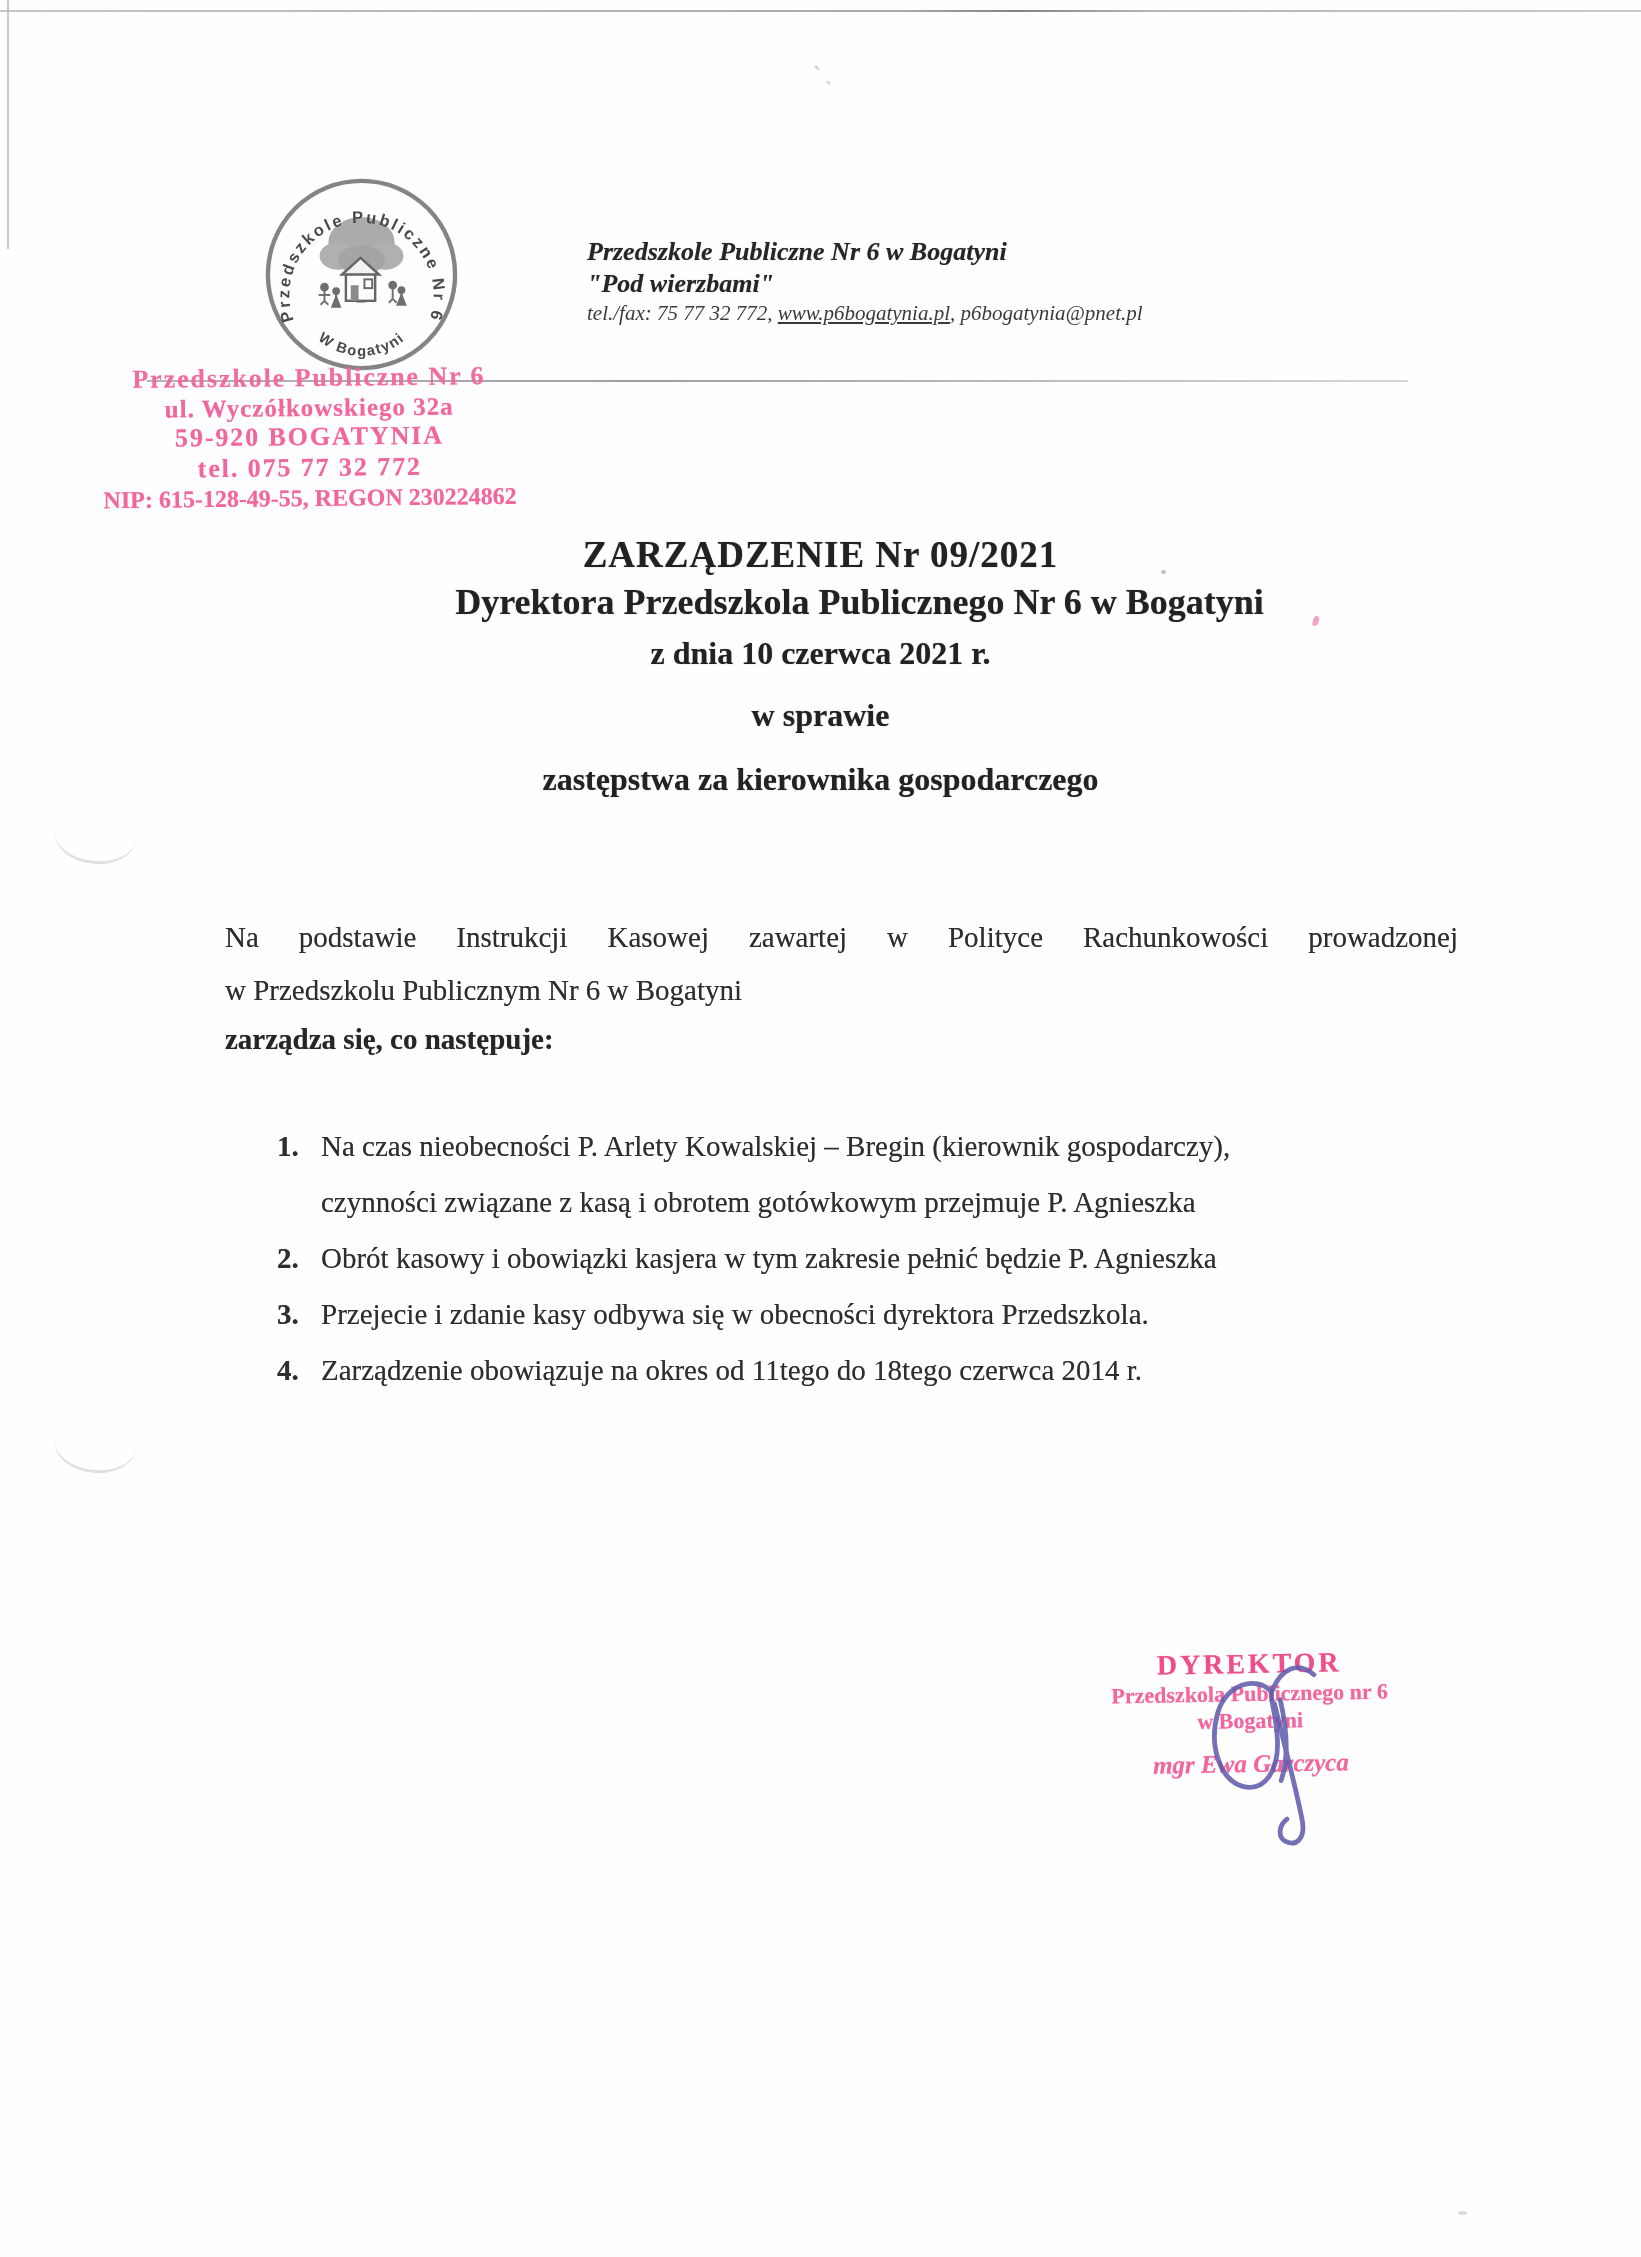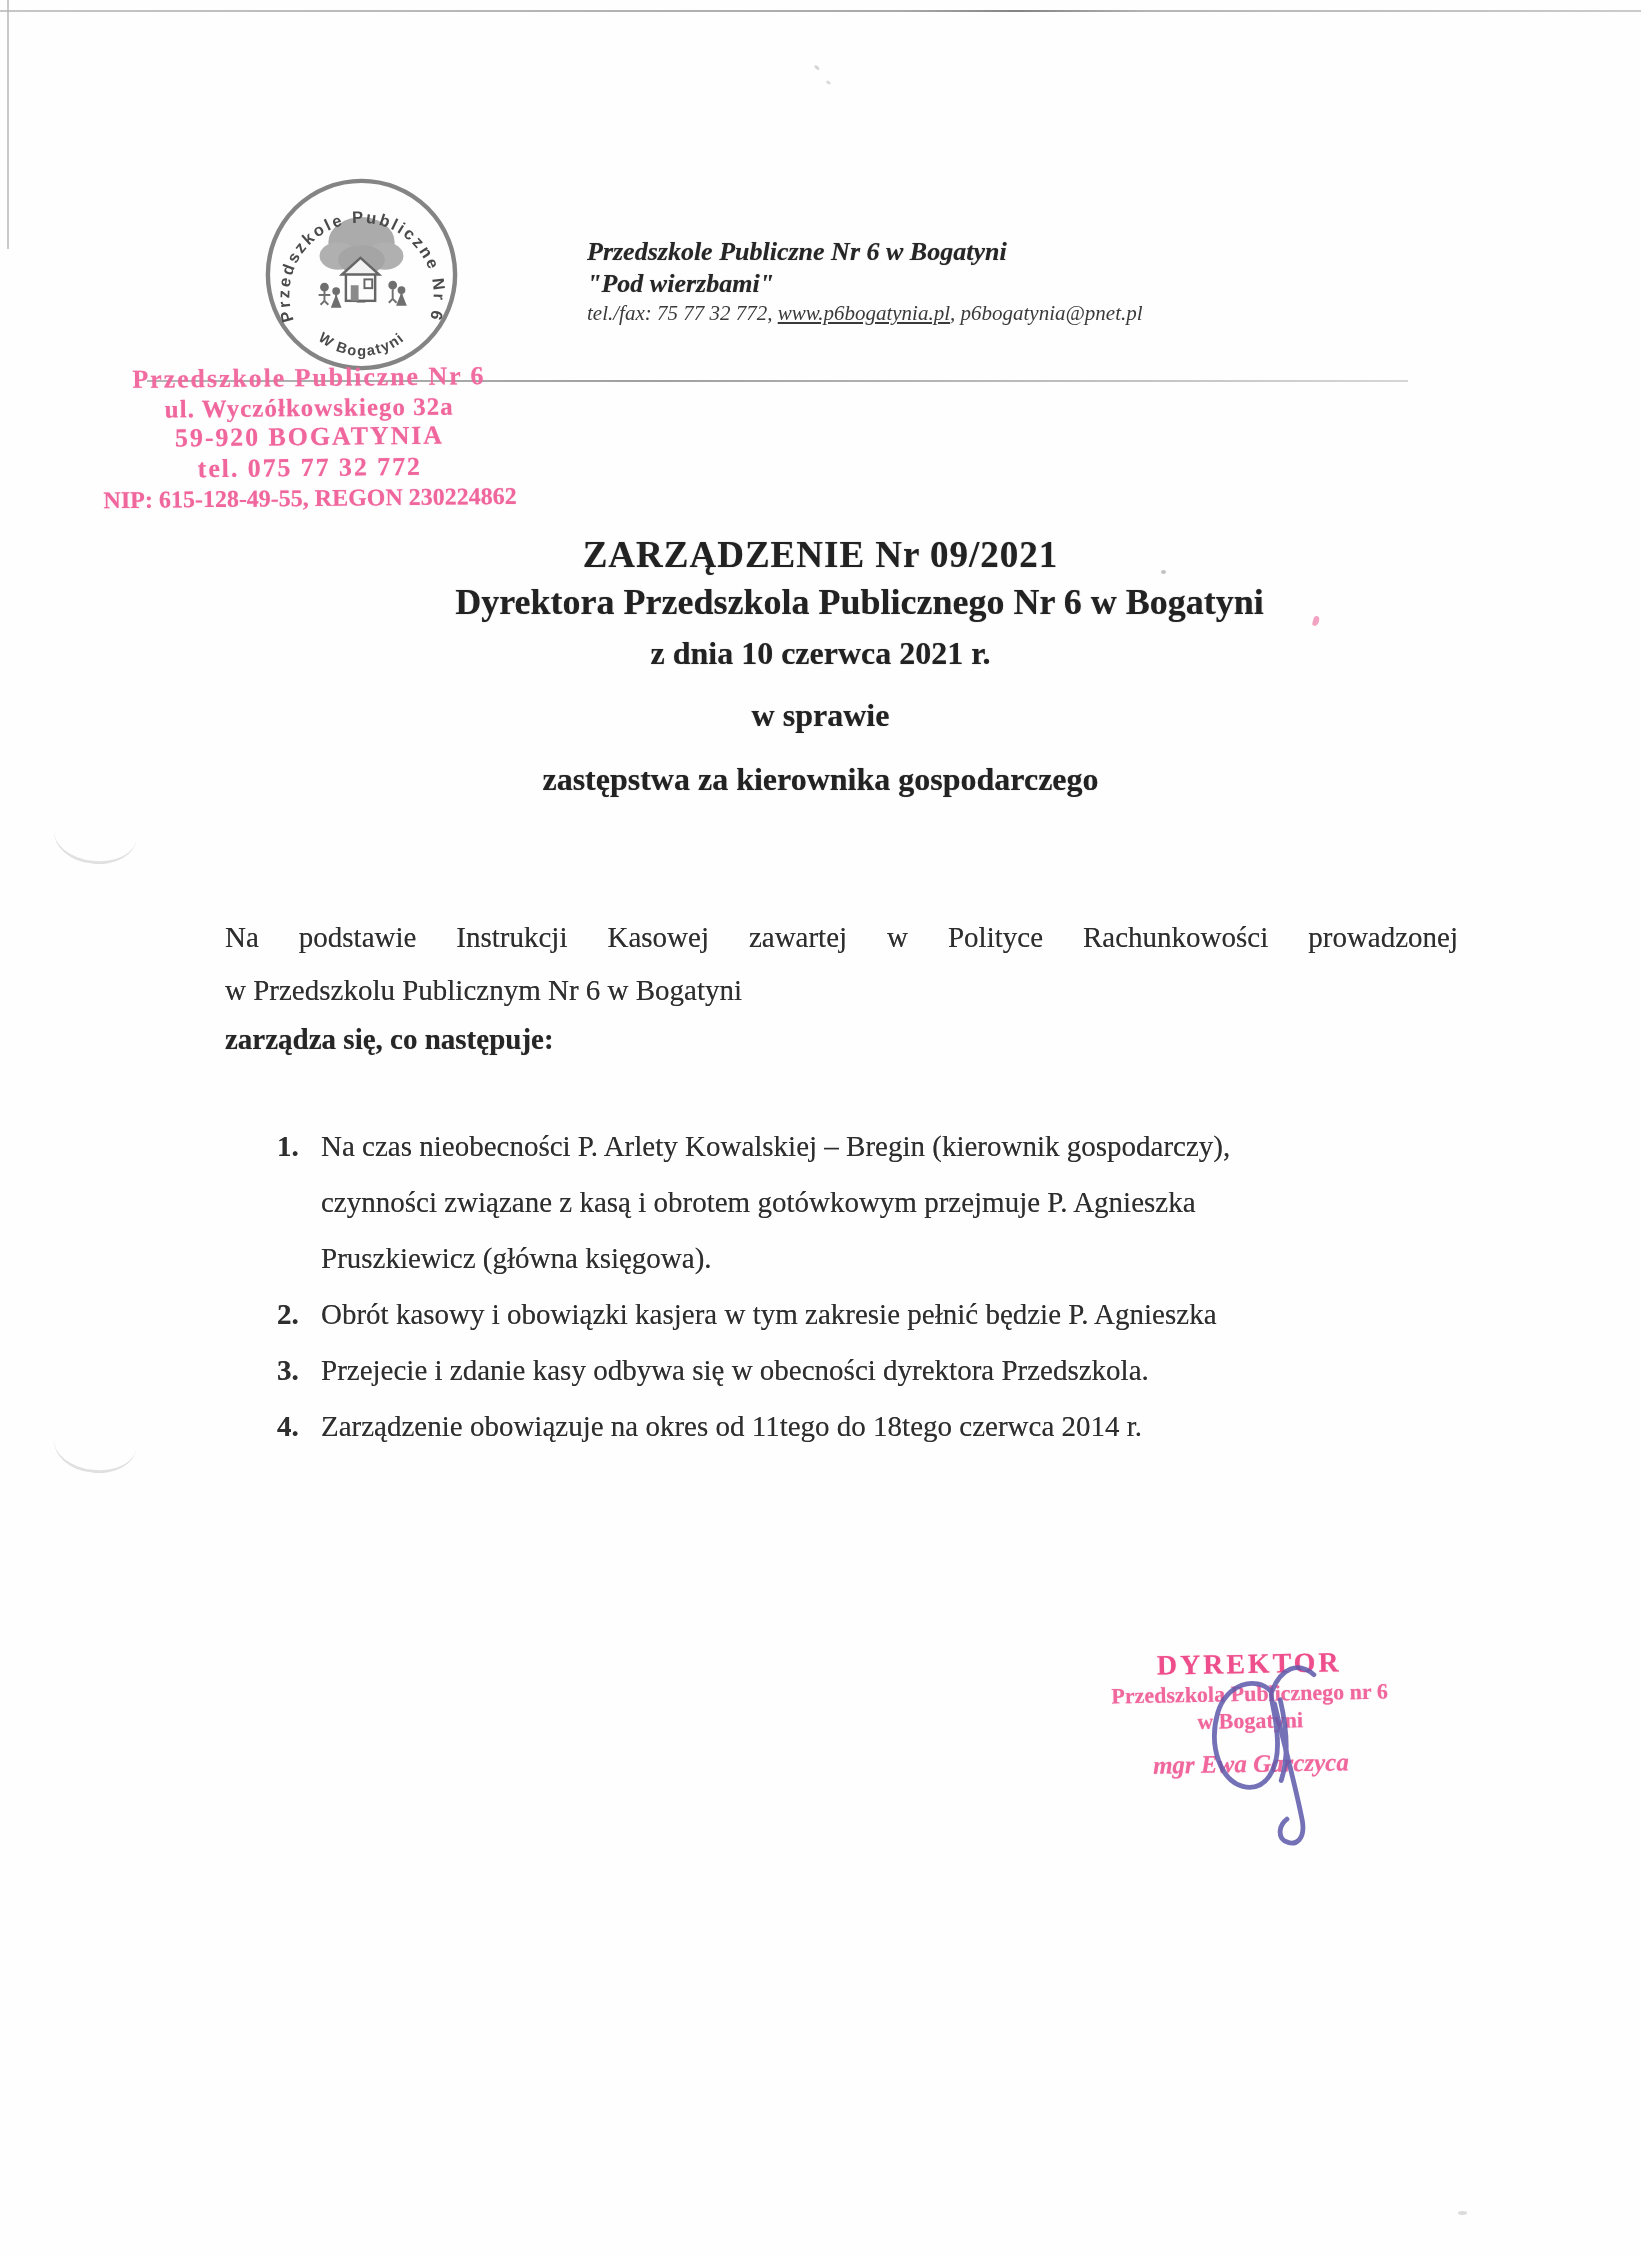--- a/index.html
+++ b/index.html
@@ -177,24 +177,20 @@
   <div class="olist">
     <div class="orow">
       <span class="onum">1.</span>
       <span class="otxt">Na czas nieobecności P. Arlety Kowalskiej – Bregin (kierownik gospodarczy),</span>
     </div>
     <div class="orow">
       <span class="onum"></span>
       <span class="otxt">czynności związane z kasą i obrotem gotówkowym przejmuje P. Agnieszka</span>
     </div>
     <div class="orow">
-      <span class="onum"></span>
-      <span class="otxt">Pruszkiewicz (główna księgowa).</span>
-    </div>
-    <div class="orow">
       <span class="onum">2.</span>
       <span class="otxt">Obrót kasowy i obowiązki kasjera w tym zakresie pełnić będzie P. Agnieszka</span>
     </div>
     <div class="orow">
       <span class="onum">3.</span>
       <span class="otxt">Przejecie i zdanie kasy odbywa się w obecności dyrektora Przedszkola.</span>
     </div>
     <div class="orow">
       <span class="onum">4.</span>
       <span class="otxt">Zarządzenie obowiązuje na okres od 11tego do 18tego czerwca 2014 r.</span>

